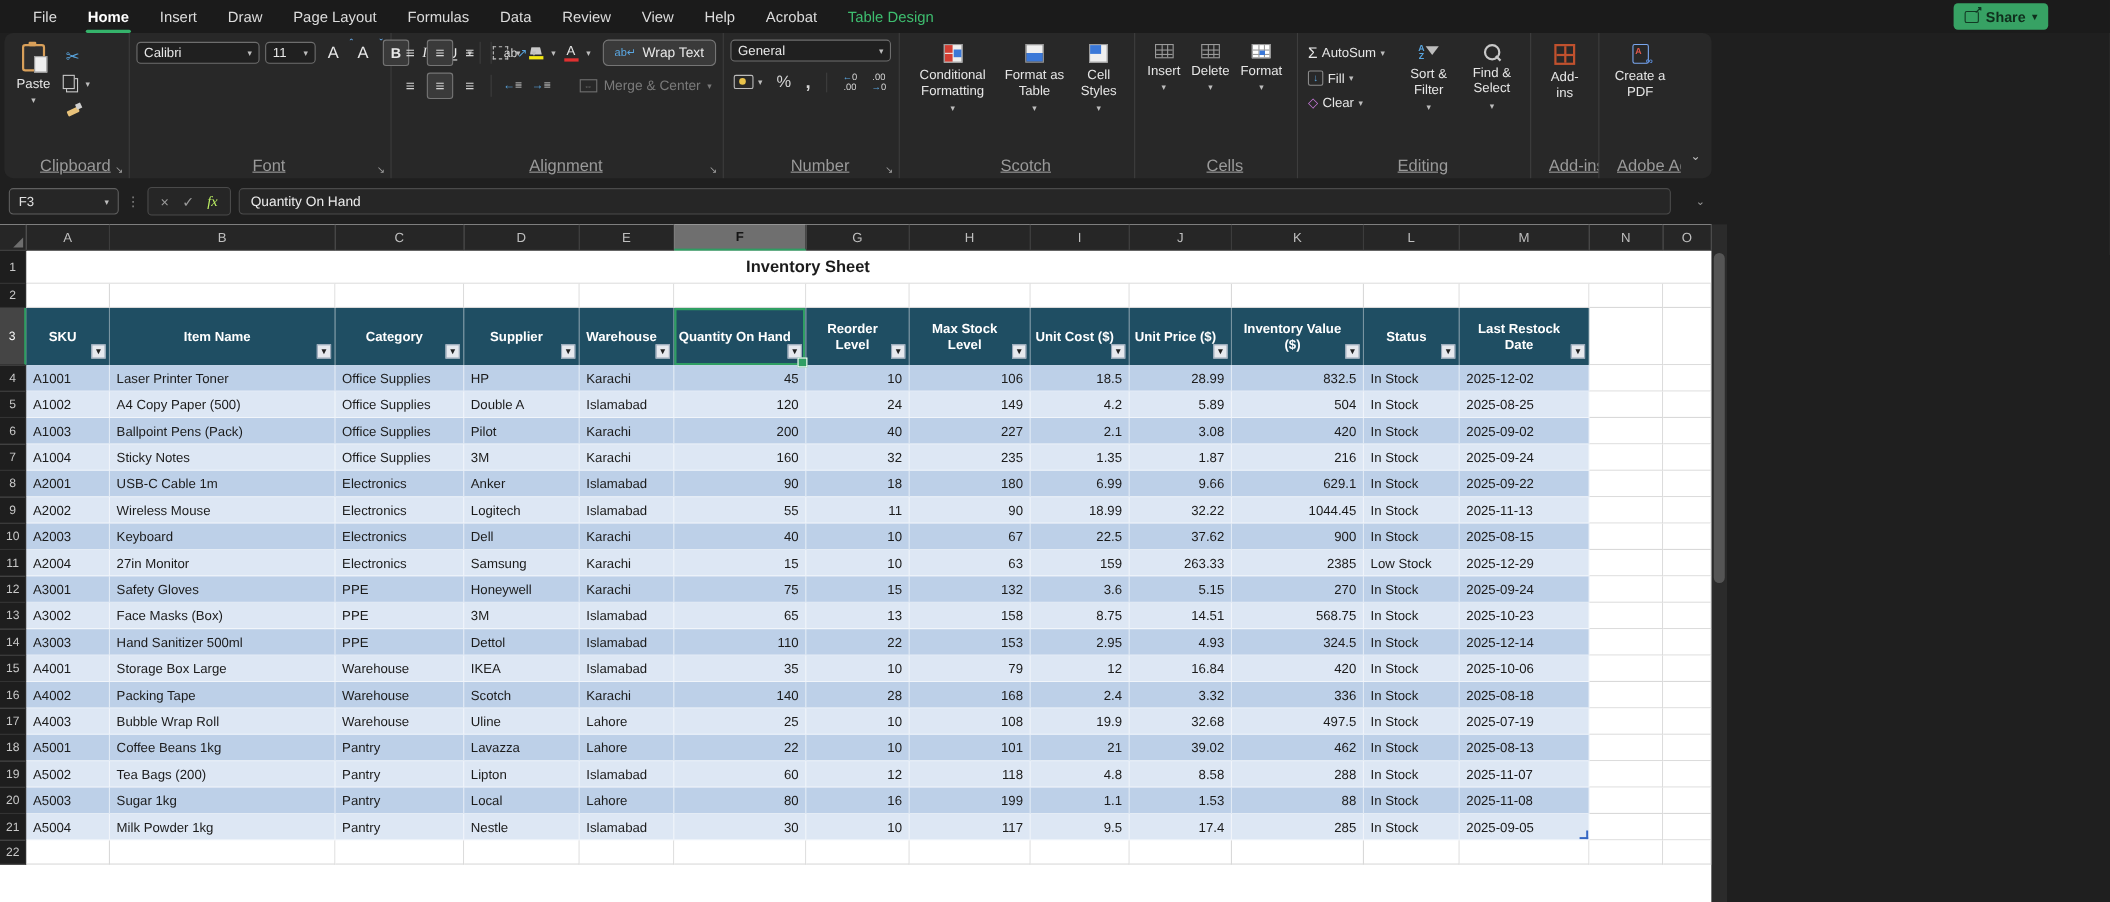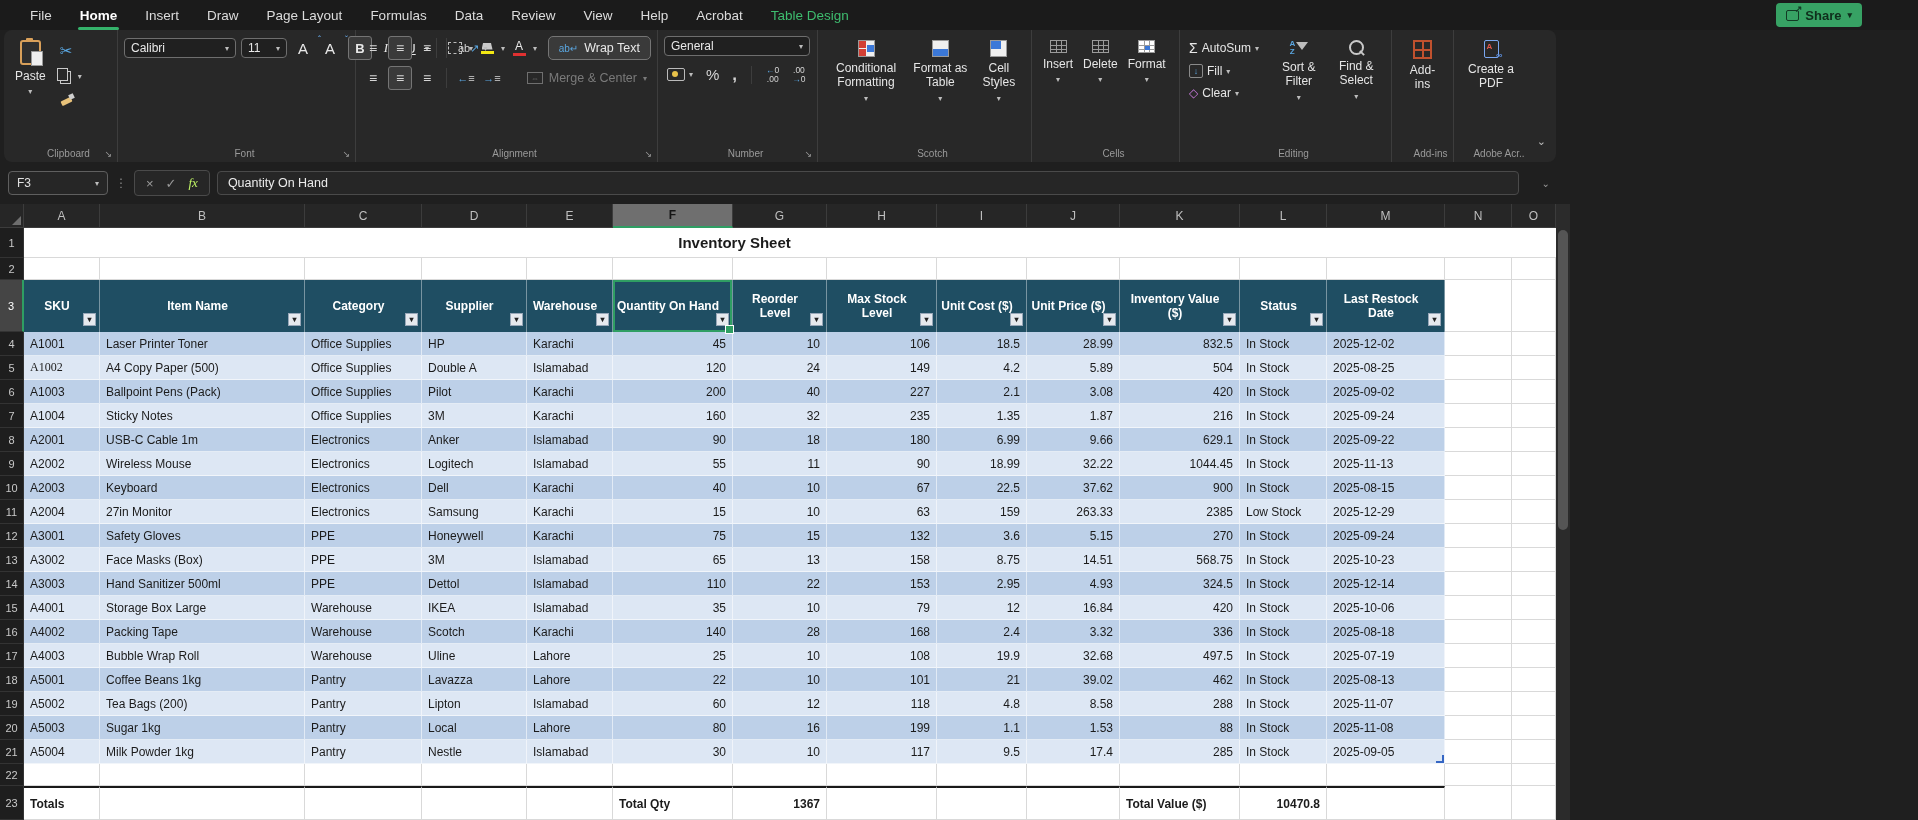--- a/index.html
+++ b/index.html
@@ -13,21 +13,21 @@
   .tab.contextual{color:#3ebd6f;}
   .share-btn{position:absolute;right:56px;top:3px;height:24px;background:#37a264;border-radius:4px;display:flex;align-items:center;
     gap:6px;padding:0 10px;color:#0f2e1c;font-size:13px;font-weight:bold;cursor:pointer;}
   .share-ic{width:11px;height:9px;border:1.5px solid #123a24;border-radius:2px;position:relative;}
   .share-ic::after{content:"↗";position:absolute;top:-7px;right:-4px;font-size:9px;color:#123a24;font-weight:bold;}
   .share-car{font-size:9px;}
   
   .ribbon{position:absolute;top:30px;left:4px;width:1552px;height:132px;background:#291f1f0;background:#282828;
     border-radius:8px;display:flex;align-items:stretch;box-sizing:border-box;}
   .rb-group{position:relative;border-right:1px solid #3d3d3d;box-sizing:border-box;padding:6px 6px 22px 6px;display:flex;align-items:flex-start;}
-  .g-label{position:absolute;bottom:3px;left:16px;right:0;text-align:center;font-size:10px;color:#9a9a9a;white-space:nowrap;overflow:hidden;}
+  .g-label{position:absolute;bottom:3px;left:16px;right:0;text-align:center;font-size:15px;color:#9a9a9a;white-space:nowrap;overflow:hidden;text-decoration:underline;}
   .g-launch{position:absolute;bottom:3px;right:5px;font-size:9px;color:#9a9a9a;cursor:pointer;}
   .btn-big{display:flex;flex-direction:column;align-items:center;justify-content:flex-start;gap:4px;color:#e6e6e6;font-size:12px;
     padding:4px 5px;border-radius:4px;text-align:center;line-height:1.2;cursor:pointer;}
   .car{font-size:8px;color:#bdbdbd;}
   .sml{display:flex;align-items:center;gap:4px;color:#e6e6e6;font-size:12px;padding:2px 3px;border-radius:3px;cursor:pointer;}
   .combo{background:#202020;border:1px solid #6e6e6e;border-radius:4px;color:#e8e8e8;font-size:12px;padding:2px 6px;
     display:flex;justify-content:space-between;align-items:center;box-sizing:border-box;cursor:pointer;}
   .boxed{border:1px solid #757575;background:#3a3a3a;border-radius:4px;}
   .grayed{color:#7a7a7a !important;}
   .vr{width:1px;background:#3d3d3d;align-self:stretch;margin:2px 4px;}
@@ -532,21 +532,21 @@
       <div class="cell band-d r" style="width: 90px; flex: 0 0 90px;">18.5</div>
       <div class="cell band-d r" style="width: 93px; flex: 0 0 93px;">28.99</div>
       <div class="cell band-d r" style="width: 120px; flex: 0 0 120px;">832.5</div>
       <div class="cell band-d" style="width: 87px; flex: 0 0 87px;">In Stock</div>
       <div class="cell band-d" style="width: 118px; flex: 0 0 118px;">2025-12-02</div>
       <div class="cell" style="width: 67px; flex: 0 0 67px;"></div>
       <div class="cell" style="width: 44px; flex: 0 0 44px;"></div>
     </div>
     <div class="srow" style="height: 24px;">
       <div class="rowhdr">5</div>
-      <div class="cell band-l" style="width: 76px; flex: 0 0 76px; font-family: Liberation Serif, serif;">A1002</div>
+      <div class="cell band-l" style="width: 76px; flex: 0 0 76px;">A1002</div>
       <div class="cell band-l" style="width: 205px; flex: 0 0 205px;">A4 Copy Paper (500)</div>
       <div class="cell band-l" style="width: 117px; flex: 0 0 117px;">Office Supplies</div>
       <div class="cell band-l" style="width: 105px; flex: 0 0 105px;">Double A</div>
       <div class="cell band-l" style="width: 86px; flex: 0 0 86px;">Islamabad</div>
       <div class="cell band-l r" style="width: 120px; flex: 0 0 120px;">120</div>
       <div class="cell band-l r" style="width: 94px; flex: 0 0 94px;">24</div>
       <div class="cell band-l r" style="width: 110px; flex: 0 0 110px;">149</div>
       <div class="cell band-l r" style="width: 90px; flex: 0 0 90px;">4.2</div>
       <div class="cell band-l r" style="width: 93px; flex: 0 0 93px;">5.89</div>
       <div class="cell band-l r" style="width: 120px; flex: 0 0 120px;">504</div>
@@ -854,34 +854,16 @@
       <div class="cell" style="width: 94px; flex: 0 0 94px;"></div>
       <div class="cell" style="width: 110px; flex: 0 0 110px;"></div>
       <div class="cell" style="width: 90px; flex: 0 0 90px;"></div>
       <div class="cell" style="width: 93px; flex: 0 0 93px;"></div>
       <div class="cell" style="width: 120px; flex: 0 0 120px;"></div>
       <div class="cell" style="width: 87px; flex: 0 0 87px;"></div>
       <div class="cell" style="width: 118px; flex: 0 0 118px;"></div>
       <div class="cell" style="width: 67px; flex: 0 0 67px;"></div>
       <div class="cell" style="width: 44px; flex: 0 0 44px;"></div>
     </div>
-    <div class="srow" style="height: 34px;">
-      <div class="rowhdr">23</div>
-      <div class="cell topb bold" style="width: 76px; flex: 0 0 76px;">Totals</div>
-      <div class="cell topb" style="width: 205px; flex: 0 0 205px;"></div>
-      <div class="cell topb" style="width: 117px; flex: 0 0 117px;"></div>
-      <div class="cell topb" style="width: 105px; flex: 0 0 105px;"></div>
-      <div class="cell topb" style="width: 86px; flex: 0 0 86px;"></div>
-      <div class="cell topb bold" style="width: 120px; flex: 0 0 120px;">Total Qty</div>
-      <div class="cell topb bold r" style="width: 94px; flex: 0 0 94px;">1367</div>
-      <div class="cell topb" style="width: 110px; flex: 0 0 110px;"></div>
-      <div class="cell topb" style="width: 90px; flex: 0 0 90px;"></div>
-      <div class="cell topb" style="width: 93px; flex: 0 0 93px;"></div>
-      <div class="cell topb bold" style="width: 120px; flex: 0 0 120px;">Total Value ($)</div>
-      <div class="cell topb bold r" style="width: 87px; flex: 0 0 87px;">10470.8</div>
-      <div class="cell topb" style="width: 118px; flex: 0 0 118px;"></div>
-      <div class="cell" style="width: 67px; flex: 0 0 67px;"></div>
-      <div class="cell" style="width: 44px; flex: 0 0 44px;"></div>
-    </div>
   </div>
 <div class="vscroll">
     <div class="thumb"></div>
   </div>
 
 </body></html>

